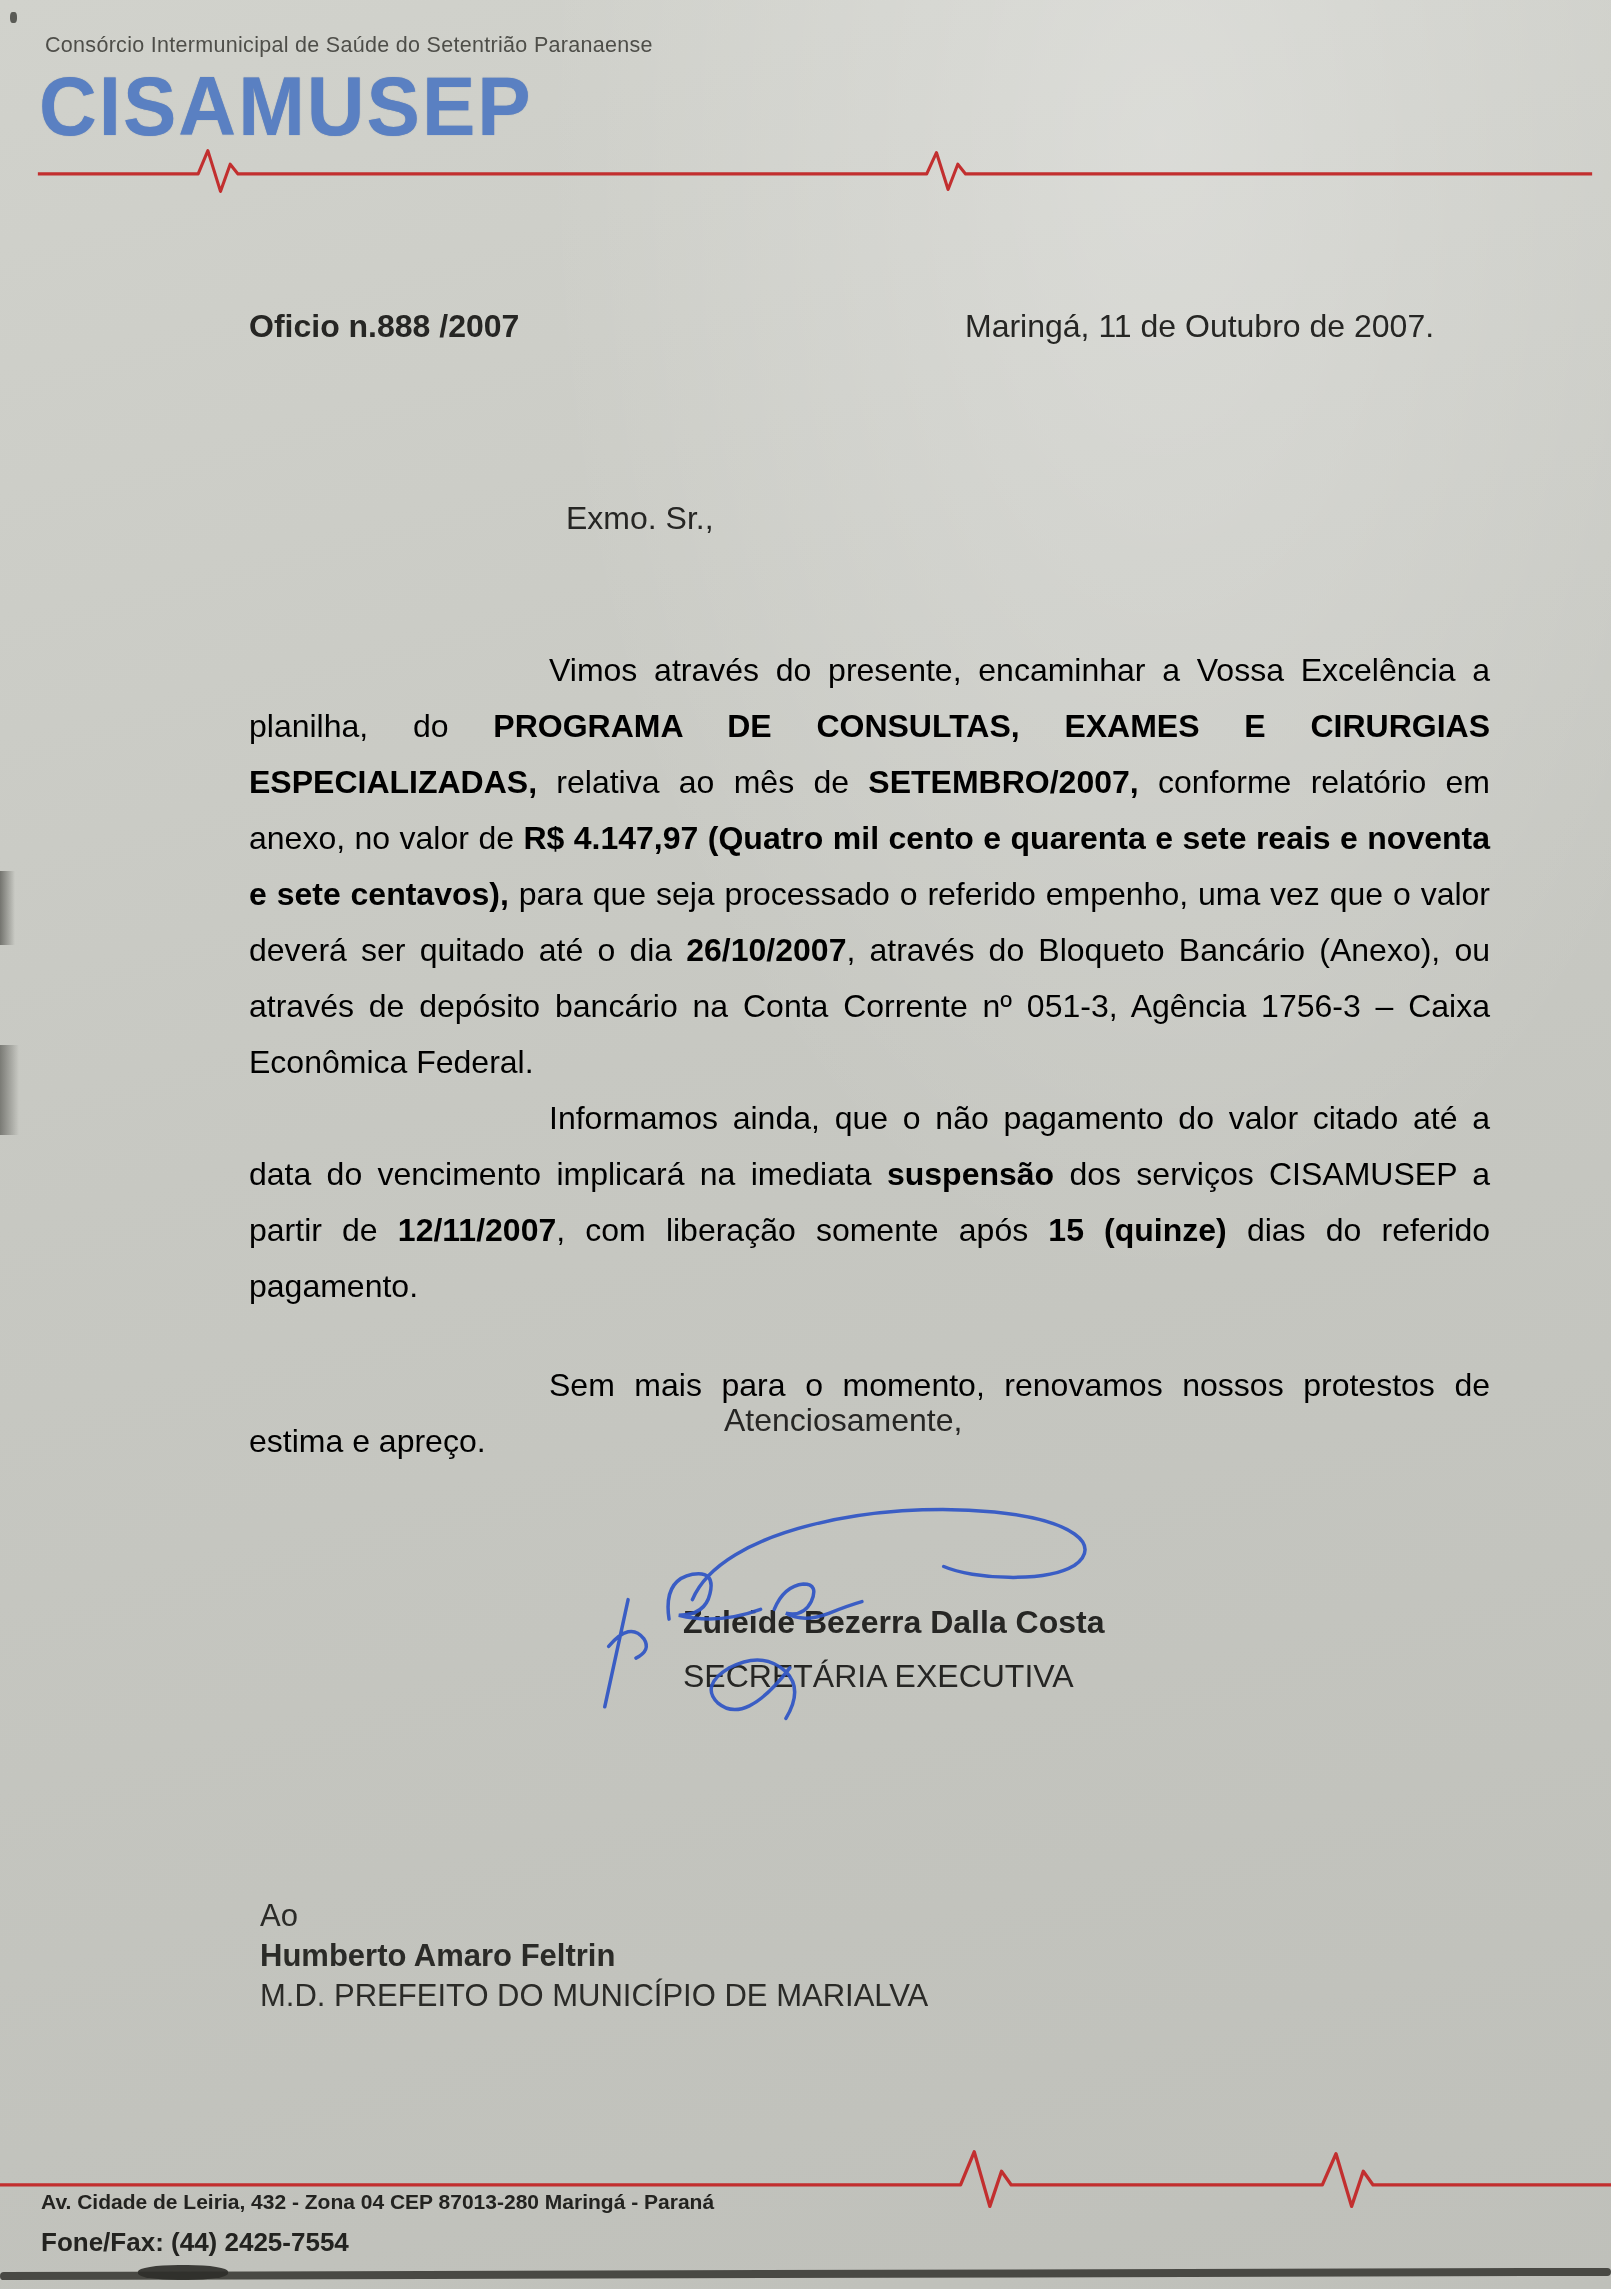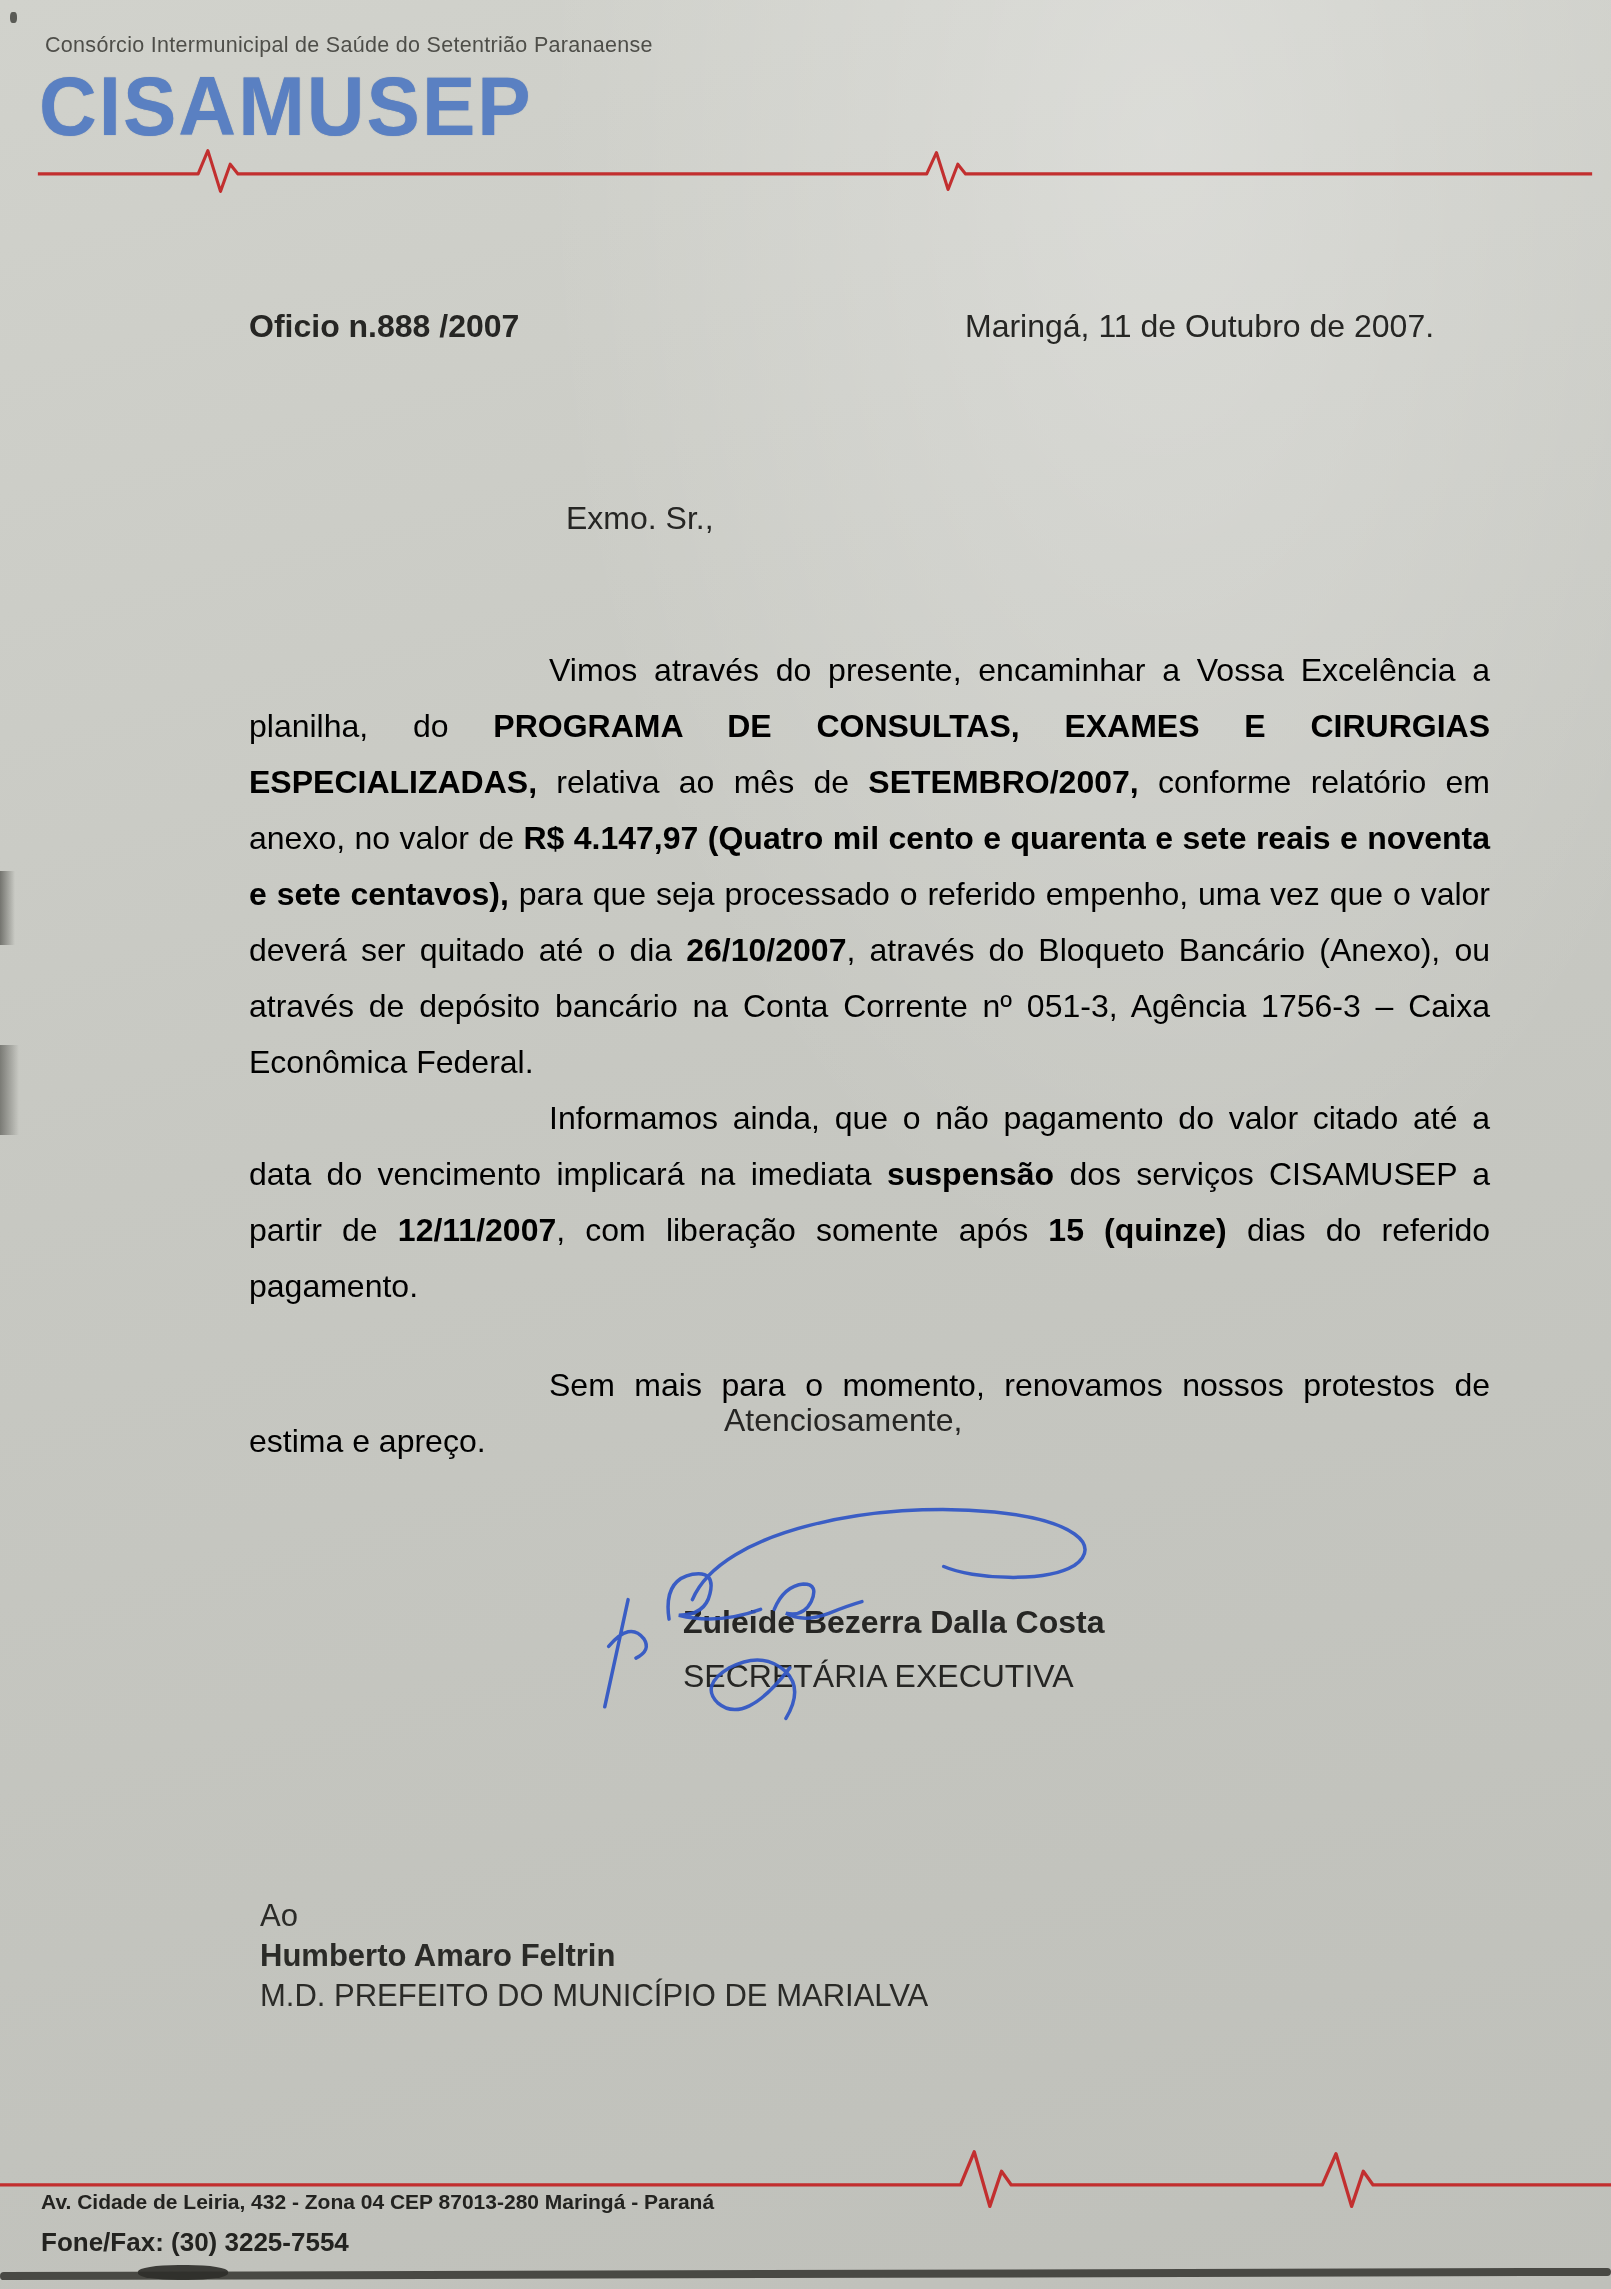--- a/index.html
+++ b/index.html
@@ -129,17 +129,17 @@
   <div>Ao</div>
   <div class="bold">Humberto Amaro Feltrin</div>
   <div>M.D. PREFEITO DO MUNICÍPIO DE MARIALVA</div>
 </div>
 
 <svg class="abs ecg-bottom" width="1611" height="88" viewBox="0 0 1652 90">
   <path d="M0,48 H985 l14,-34 l16,56 l12,-36 l10,14 H1356 l14,-32 l16,54 l12,-36 l10,14 H1652" fill="none" style="stroke: var(--accent-red, #c22f2f);" stroke-width="3.4" stroke-linejoin="round"></path>
 </svg>
 
 <div class="abs footer-address">Av. Cidade de Leiria, 432  - Zona 04  CEP 87013-280   Maringá - Paraná</div>
-<div class="abs footer-phone">Fone/Fax: (30) 3225-7554</div>
+<div class="abs footer-phone">Fone/Fax: (44) 2425-7554</div>
 
 <div class="abs bottom-blob"></div>
 <div class="abs bottom-smudge"></div>
 
 
 </body></html>

